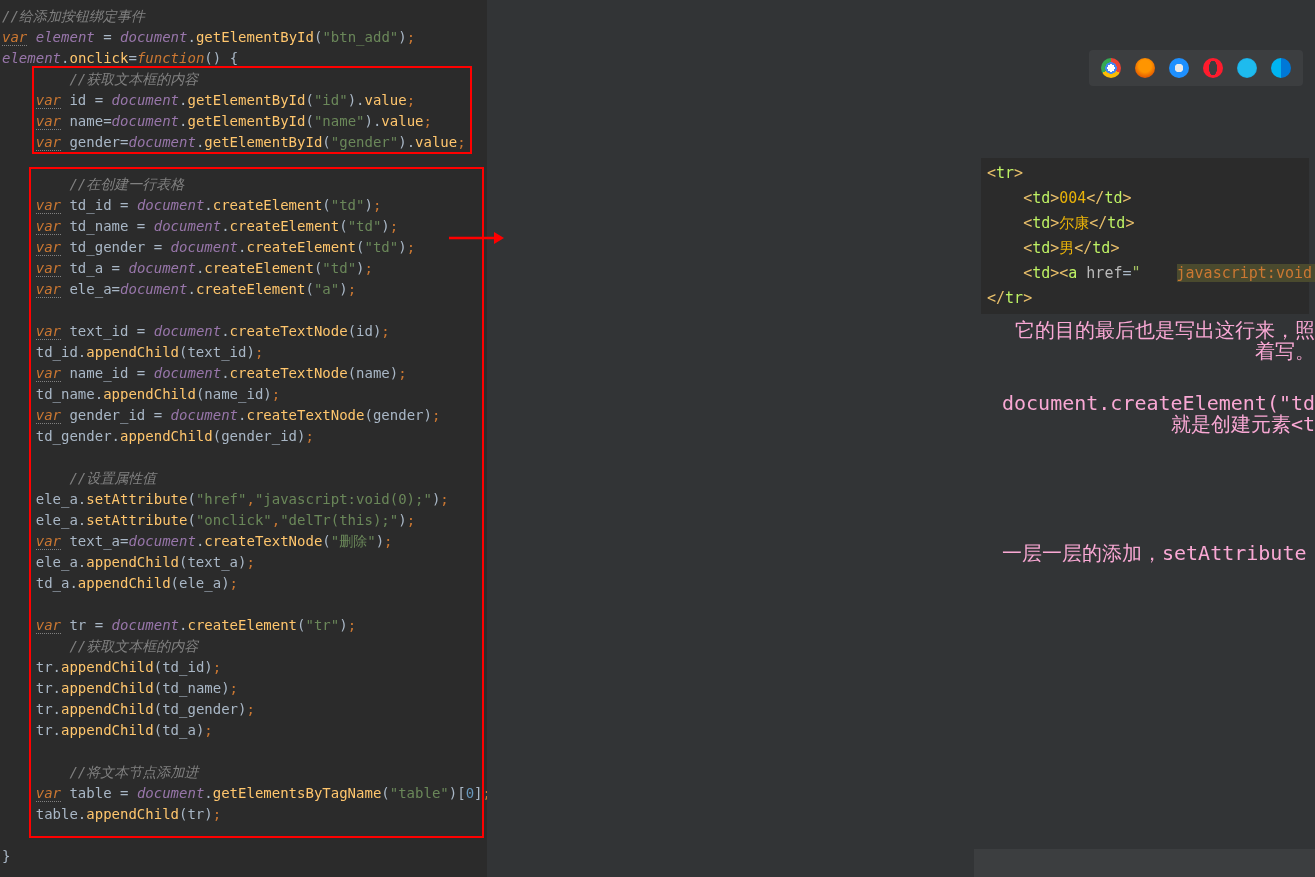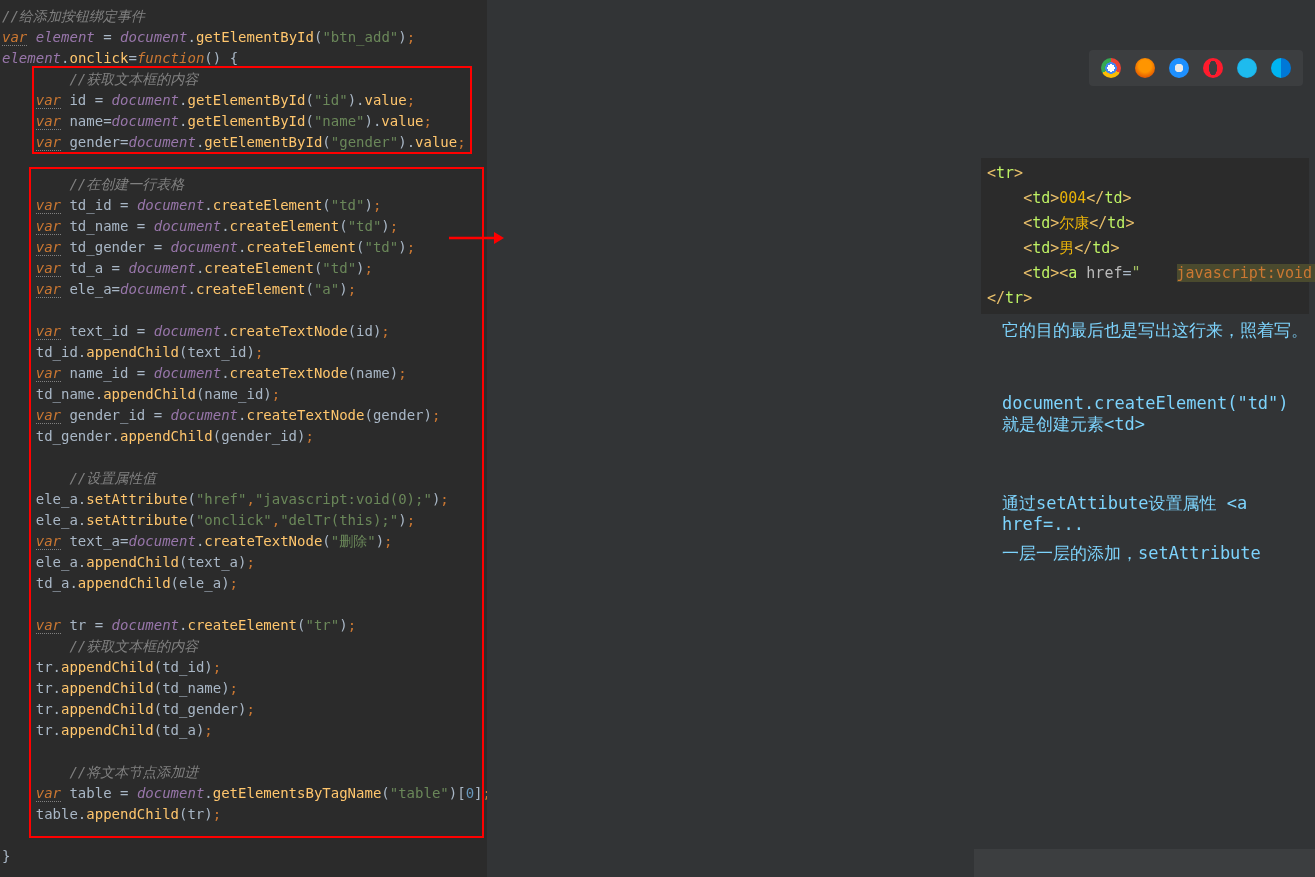--- a/index.html
+++ b/index.html
@@ -32,21 +32,21 @@
 .html-box { position:absolute; left:494px; top:158px; right:6px; background:#2b2b2b; padding:3px 6px; font-family:Consolas,Monaco,monospace; font-size:15px; line-height:25px; white-space:pre; }
 .tag { color:#bef264; }
 .tagp { color:#e8bf6a; }
 .attr { color:#bababa; }
 .eq { color:#a9b7c6; }
 .aval { color:#a5c261; }
 .jskw { color:#cc7832; }
 .jsn { color:#6897bb; }
 .jshl { background:#4a4a2e;margin-left:36px; }
 .txt { color:#eab308; }
-.red-note { color:#7dd3fc; font-size:17px; position:absolute; left:515px; }
+.red-note { color:#f9a8d4; font-size:20px; position:absolute; left:515px;text-align:right; }
 .n1 { top:320px; }
 .n2 { top:393px; }
 .n3 { top:418px; }
 .n4 { top:493px; }
 .n5 { top:543px; }
 .bottom-bar { position:absolute; bottom:0; left:487px; right:0; height:28px; background:#3c3e40; }
 </style>
 </head>
 <body>
 
@@ -109,21 +109,20 @@
 
     <div class="html-box"><span class="tagp">&lt;</span><span class="tag">tr</span><span class="tagp">&gt;</span>
     <span class="tagp">&lt;</span><span class="tag">td</span><span class="tagp">&gt;</span><span class="txt">004</span><span class="tagp">&lt;/</span><span class="tag">td</span><span class="tagp">&gt;</span>
     <span class="tagp">&lt;</span><span class="tag">td</span><span class="tagp">&gt;</span><span class="txt">尔康</span><span class="tagp">&lt;/</span><span class="tag">td</span><span class="tagp">&gt;</span>
     <span class="tagp">&lt;</span><span class="tag">td</span><span class="tagp">&gt;</span><span class="txt">男</span><span class="tagp">&lt;/</span><span class="tag">td</span><span class="tagp">&gt;</span>
     <span class="tagp">&lt;</span><span class="tag">td</span><span class="tagp">&gt;&lt;</span><span class="tag">a</span> <span class="attr">href</span><span class="eq">=</span><span class="aval">"</span><span class="jshl"><span class="jskw">javascript</span><span class="punc">:</span><span class="jskw">void</span>(<span class="jsn">0</span>)<span class="punc">;</span></span><span class="aval">"</span> () 
 <span class="tagp">&lt;/</span><span class="tag">tr</span><span class="tagp">&gt;</span></div>
 
     <div class="red-note n1">它的目的最后也是写出这行来，照着写。</div>
     <div class="red-note n2">document.createElement("td")  就是创建元素&lt;td&gt;</div>
-    <div class="red-note n4">通过setAttibute设置属性 &lt;a href=...</div>
     <div class="red-note n5">一层一层的添加，setAttribute</div>
 
     <div class="bottom-bar"></div>
   </div>
 
   <div class="arrow">
     <svg viewBox="0 0 55 20">
         <line x1="0" y1="10" x2="45" y2="10" stroke="#ff0000" stroke-width="2.5"></line>
         <polygon points="45,4 55,10 45,16" fill="#ff0000"></polygon>
       </svg>

